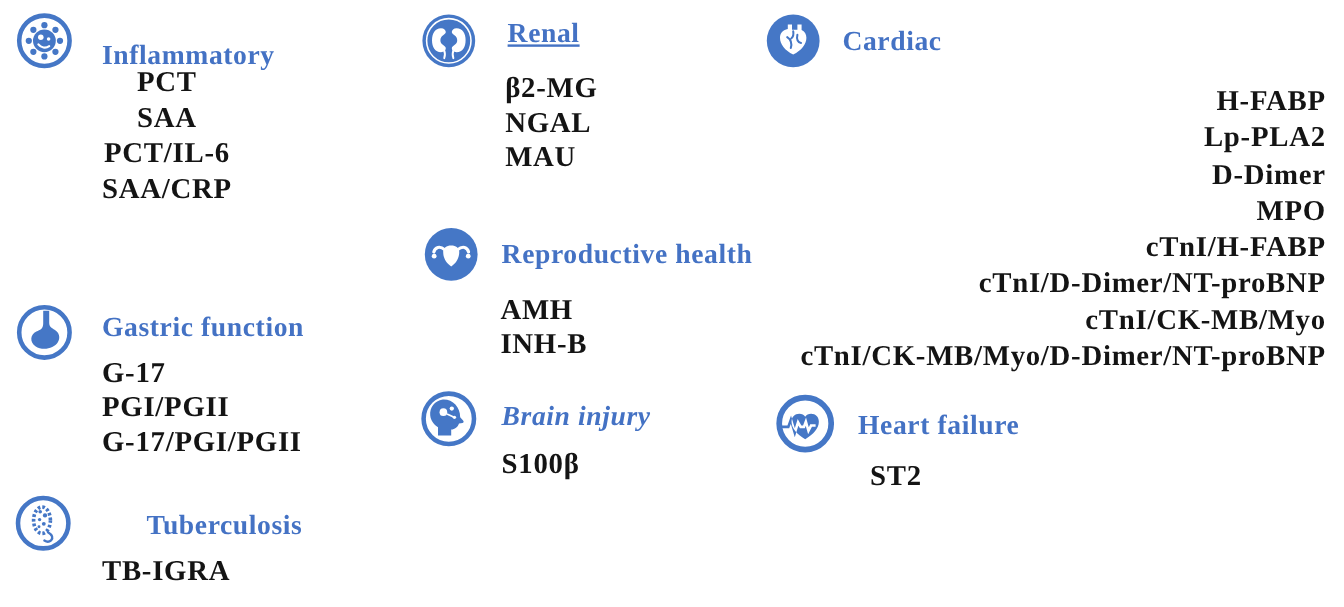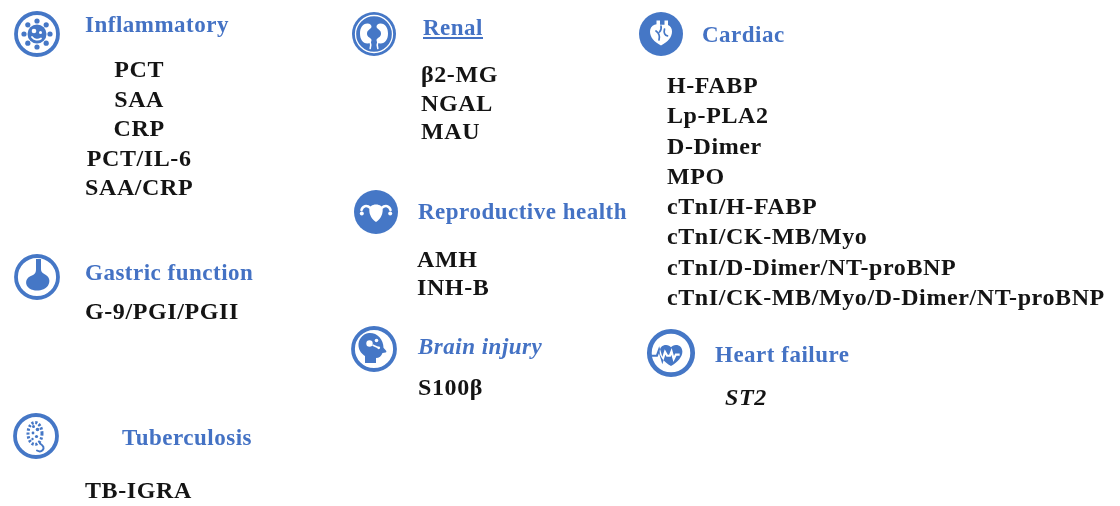--- a/index.html
+++ b/index.html
@@ -23,53 +23,53 @@
     line-height:28px; color:var(--blue-text); white-space:nowrap;
   }
   .items{
     position:absolute; margin:0; padding:0; list-style:none;
     font-size:24px; font-weight:bold; letter-spacing:0.6px;
     color:var(--ink); white-space:nowrap;
   }
 
   
   #g-inflammatory{ left:13px; top:10px; }
-  #g-inflammatory .group-label{ left:72px; top:1px; }
+  #g-inflammatory .group-label{ left:72px; top:22px; }
   #g-inflammatory .items{ left:72px; top:45px; line-height:29.5px;text-align:center; }
 
   #g-gastric{ left:13px; top:253px; }
   #g-gastric .group-label{ left:72px; top:6px; }
   #g-gastric .items{ left:72px; top:44px; line-height:29px; }
 
   #g-tb{ left:12px; top:412px; }
   #g-tb .group-label{ left:73px; top:12px;margin-left:37px; }
-  #g-tb .items{ left:73px; top:64px; line-height:29px; }
+  #g-tb .items{ left:73px; top:50px; line-height:29px; }
 
   
   #g-renal{ left:350px; top:10px; }
   #g-renal .group-label{ left:73px; top:4px;text-decoration:underline; }
   #g-renal .items{ left:71px; top:50px; line-height:28.5px; }
 
   #g-repro{ left:352px; top:188px; }
   #g-repro .group-label{ left:66px; top:10px; }
   #g-repro .items{ left:65px; top:57px; line-height:28px; }
 
   #g-brain{ left:350px; top:325px; }
   #g-brain .group-label{ left:68px; top:8px;font-style:italic; }
   #g-brain .items{ left:68px; top:48px; line-height:28px; }
 
   
   #g-cardiac{ left:637px; top:10px; }
   #g-cardiac .group-label{ left:65px; top:11px; }
-  #g-cardiac .items{ left:30px; top:60px; line-height:30.3px; }
+  #g-cardiac .items{ left:30px; top:60px; line-height:30.3px;text-align:right; }
 
   #g-heartfailure{ left:645px; top:327px; }
   #g-heartfailure .icon-wrap{ width:52px; height:52px; }
   #g-heartfailure .group-label{ left:70px; top:14px; }
-  #g-heartfailure .items{ left:80px; top:56px; line-height:28px;font-style:italic; }
+  #g-heartfailure .items{ left:80px; top:56px; line-height:28px; }
 </style>
 </head>
 <body style="--blue-text: #4472C4; --blue-icon: #4577C6; --ink: #141414; background: rgb(255, 255, 255);">
 
 <div class="group" id="g-inflammatory">
   <div class="icon-wrap">
     <svg viewBox="0 0 48 48" aria-hidden="true">
       <circle cx="24" cy="24" r="21" fill="none" stroke="currentColor" stroke-width="3.8"></circle>
       <g fill="currentColor">
         <circle cx="24" cy="24" r="9.5"></circle>
@@ -84,36 +84,37 @@
       </g>
       <circle cx="21" cy="21" r="2.3" fill="#fff"></circle>
       <circle cx="27.5" cy="22.5" r="1.5" fill="#fff"></circle>
       <path d="M19 27 a6.5 6.5 0 0 0 9 1.5" stroke="#fff" stroke-width="1.8" fill="none" stroke-linecap="round"></path>
     </svg>
   </div>
   <h2 class="group-label">Inflammatory</h2>
   <ul class="items">
       <li>PCT</li>
       <li>SAA</li>
-      <li>CRP</li>
       <li>PCT/IL-6</li>
       <li>SAA/CRP</li>
     </ul>
 </div>
 
 <div class="group" id="g-gastric">
   <div class="icon-wrap">
     <svg viewBox="0 0 48 48" aria-hidden="true">
       <circle cx="24" cy="24" r="21" fill="none" stroke="currentColor" stroke-width="3.8"></circle>
       <path fill="currentColor" d="M23 6 L28 6 L28 16 C28 19.5 30.5 20.5 32.5 21.8 C36.5 24.2 37.5 28.5 35.2 32.2 C32 37.5 22.5 39.5 16.5 35.5 C11.5 32 12.2 25.5 17.3 23.2 C20.5 21.8 23 21 23 16.5 Z"></path>
     </svg>
   </div>
   <h2 class="group-label">Gastric function</h2>
   <ul class="items">
-      <li>G-9/PGI/PGII</li>
+      <li>G-17</li>
+      <li>PGI/PGII</li>
+      <li>G-17/PGI/PGII</li>
     </ul>
 </div>
 
 <div class="group" id="g-tb">
   <div class="icon-wrap">
     <svg viewBox="0 0 48 48" aria-hidden="true">
       <circle cx="24" cy="24" r="21" fill="none" stroke="currentColor" stroke-width="3.8"></circle>
       <ellipse cx="23" cy="21.5" rx="7" ry="11" fill="none" stroke="currentColor" stroke-width="3" stroke-dasharray="2.2 1.7"></ellipse>
       <g fill="currentColor">
         <circle cx="21.5" cy="14.5" r="1.5"></circle>
@@ -192,22 +193,22 @@
       <path d="M19 21 C22 23 23 26.5 22 30 M27.5 19 C26.5 23 28 25.5 30.5 25.8 M24 16 C24.5 18.5 24 20.5 22.5 22" stroke="currentColor" stroke-width="1.7" fill="none" stroke-linecap="round"></path>
     </svg>
   </div>
   <h2 class="group-label">Cardiac</h2>
   <ul class="items">
       <li>H-FABP</li>
       <li>Lp-PLA2</li>
       <li>D-Dimer</li>
       <li>MPO</li>
       <li>cTnI/H-FABP</li>
+      <li>cTnI/D-Dimer/NT-proBNP</li>
       <li>cTnI/CK-MB/Myo</li>
-      <li>cTnI/D-Dimer/NT-proBNP</li>
       <li>cTnI/CK-MB/Myo/D-Dimer/NT-proBNP</li>
     </ul>
 </div>
 
 <div class="group" id="g-heartfailure">
   <div class="icon-wrap">
     <svg viewBox="0 0 48 48" aria-hidden="true">
       <defs>
         <clipPath id="hf-heart-clip">
           <path d="M24 36 C17.5 32 13.5 27.5 13.5 22.5 C13.5 19 16 16.5 19.5 16.5 C21.4 16.5 23.2 17.4 24 18.8 C24.8 17.4 26.6 16.5 28.5 16.5 C32 16.5 34.5 19 34.5 22.5 C34.5 27.5 30.5 32 24 36 Z"></path>

